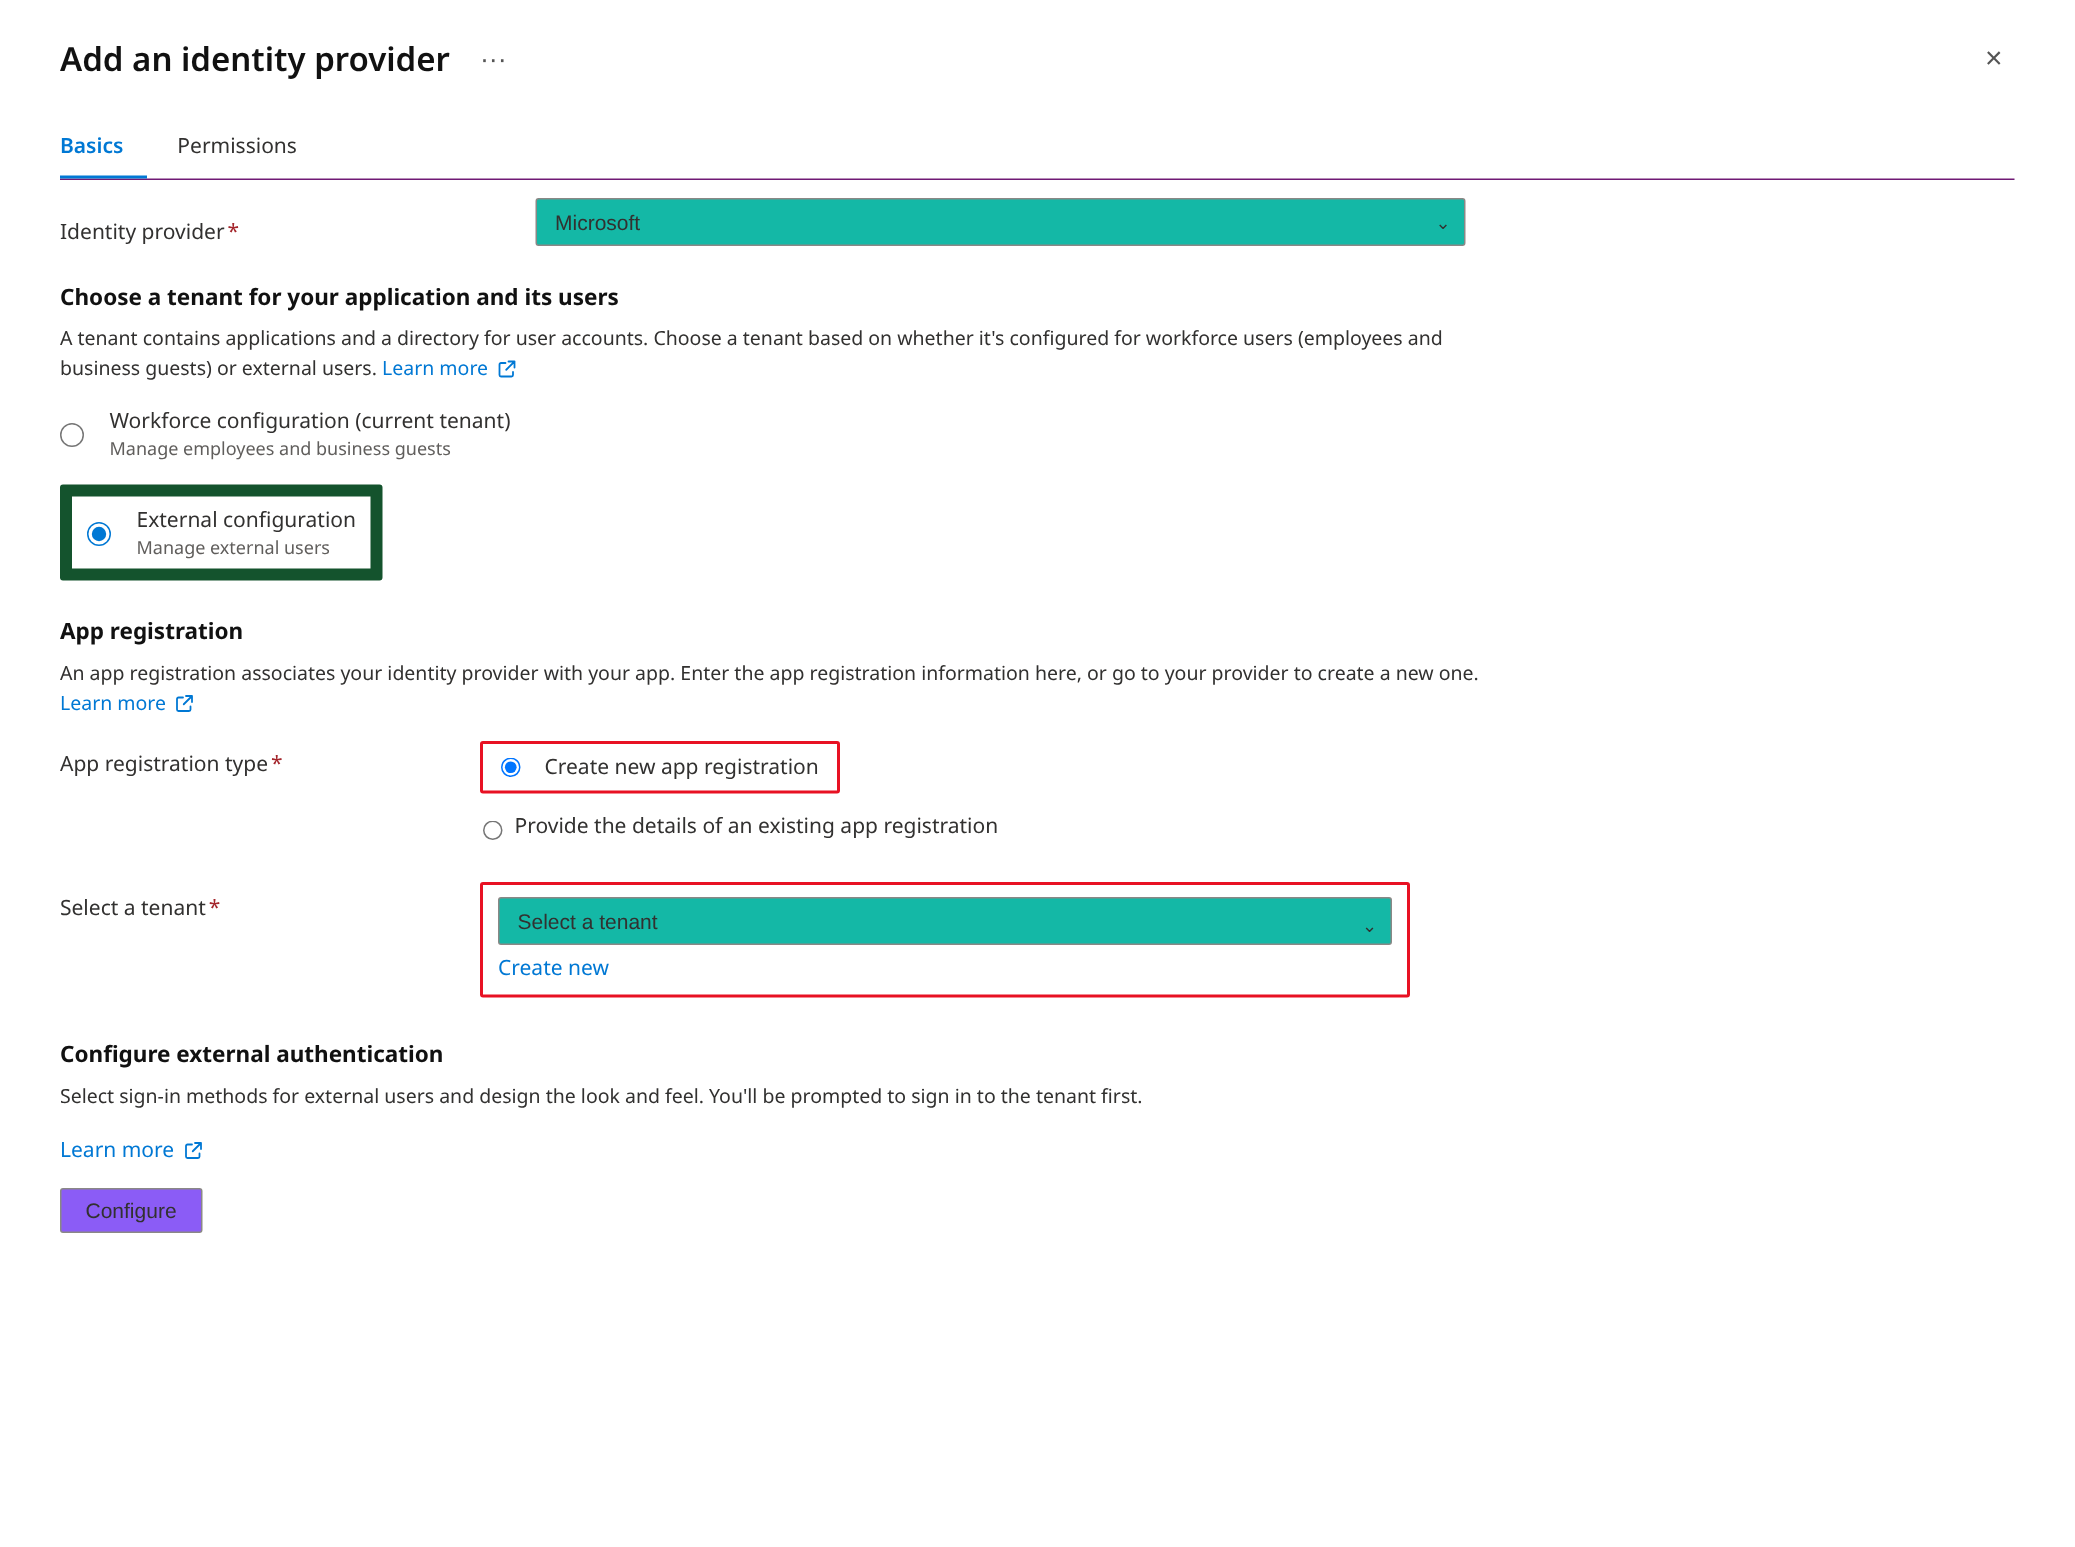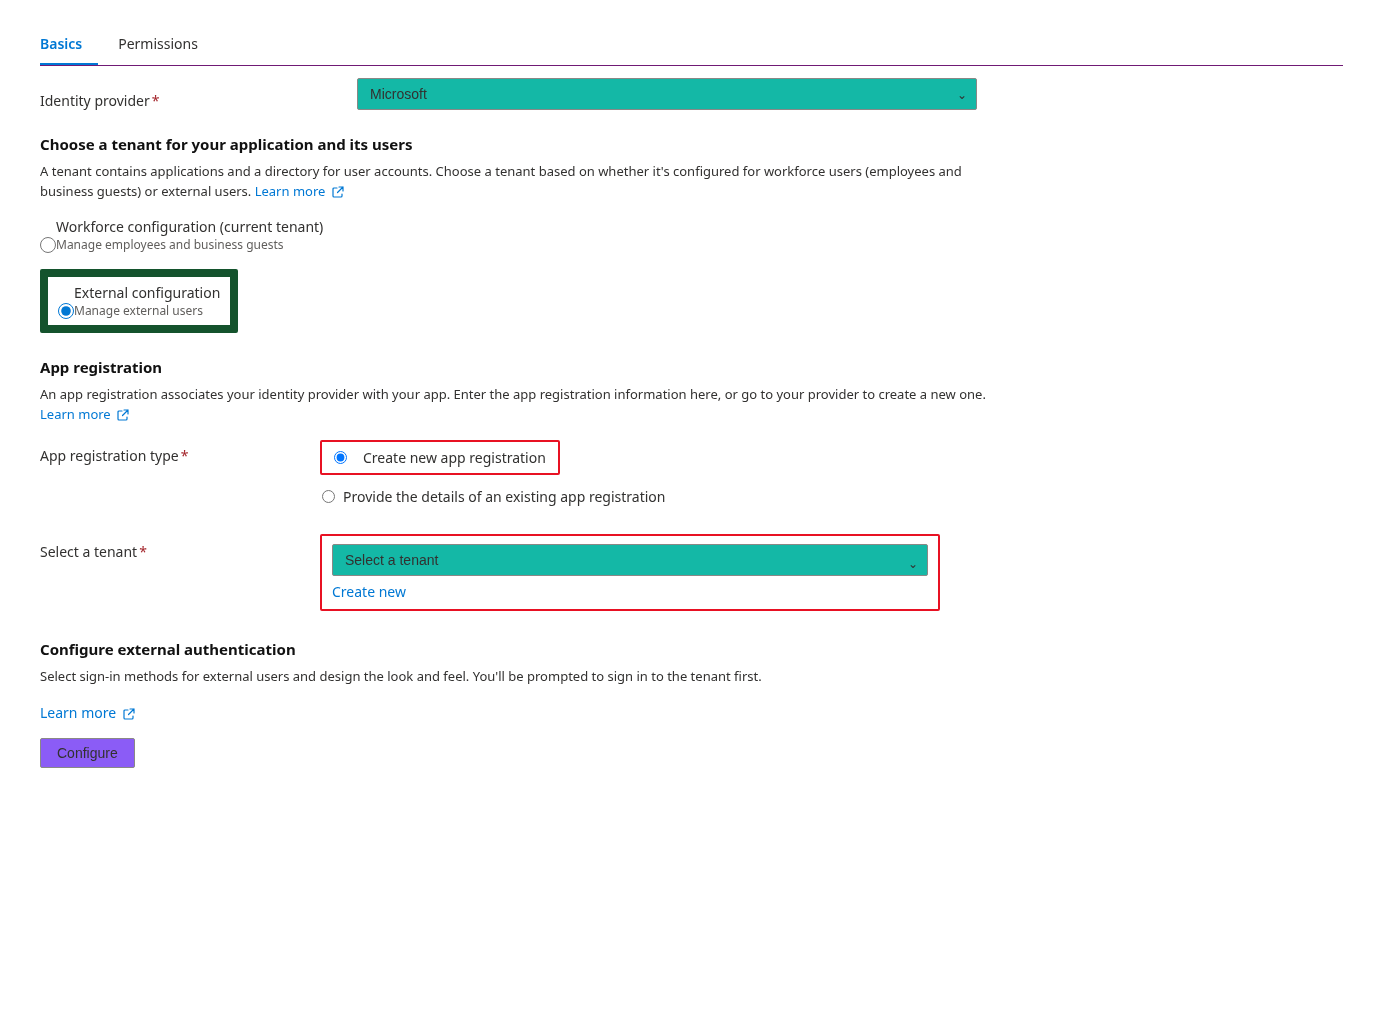--- a/index.html
+++ b/index.html
@@ -133,22 +133,22 @@
     }
     .external-link-icon {
       display: inline-block;
       width: 12px;
       height: 12px;
       margin-left: 3px;
       vertical-align: middle;
     }
     .radio-option {
       display: flex;
-      align-items: flex-end;
-      gap: 0;
+      align-items: center;
+      gap: 17px;
       margin-bottom: 10px;
       cursor: pointer;
     }
     .radio-option input[type="radio"] {
       margin-top: 2px;
       accent-color: #0078d4;
       width: 16px;
       height: 16px;
       flex-shrink: 0;
     }
@@ -182,21 +182,21 @@
       border: 2px solid #e81123;
       border-radius: 2px;
       padding: 6px 12px;
       display: inline-flex;
       align-items: center;
       gap: 16px;
       margin-bottom: 8px;
     }
     .app-reg-option-normal {
       display: flex;
-      align-items: center;
+      align-items: flex-end;
       gap: 8px;
       padding: 4px 0 4px 2px;
     }
     .form-row-top {
       display: flex;
       align-items: flex-start;
       margin-bottom: 8px;
     }
     .tenant-select-group {
       border: 2px solid #e81123;
@@ -219,20 +219,27 @@
     }
     .section-gap {
       margin-bottom: 24px;
     }
   </style>
 </head>
 <body>
 
 <div class="panel">
 
+  <div class="panel-header">
+    <div class="panel-title-row">
+      <span class="panel-title">Add an identity provider</span>
+      <button class="panel-more-btn">···</button>
+    </div>
+    <button class="panel-close-btn">×</button>
+  </div>
 
   <div class="tabs">
     <a class="tab active">Basics</a>
     <a class="tab">Permissions</a>
   </div>
 
   <div class="form-row">
     <div class="form-label">
       <span>Identity provider</span><span class="required-star">*</span>
     </div>

